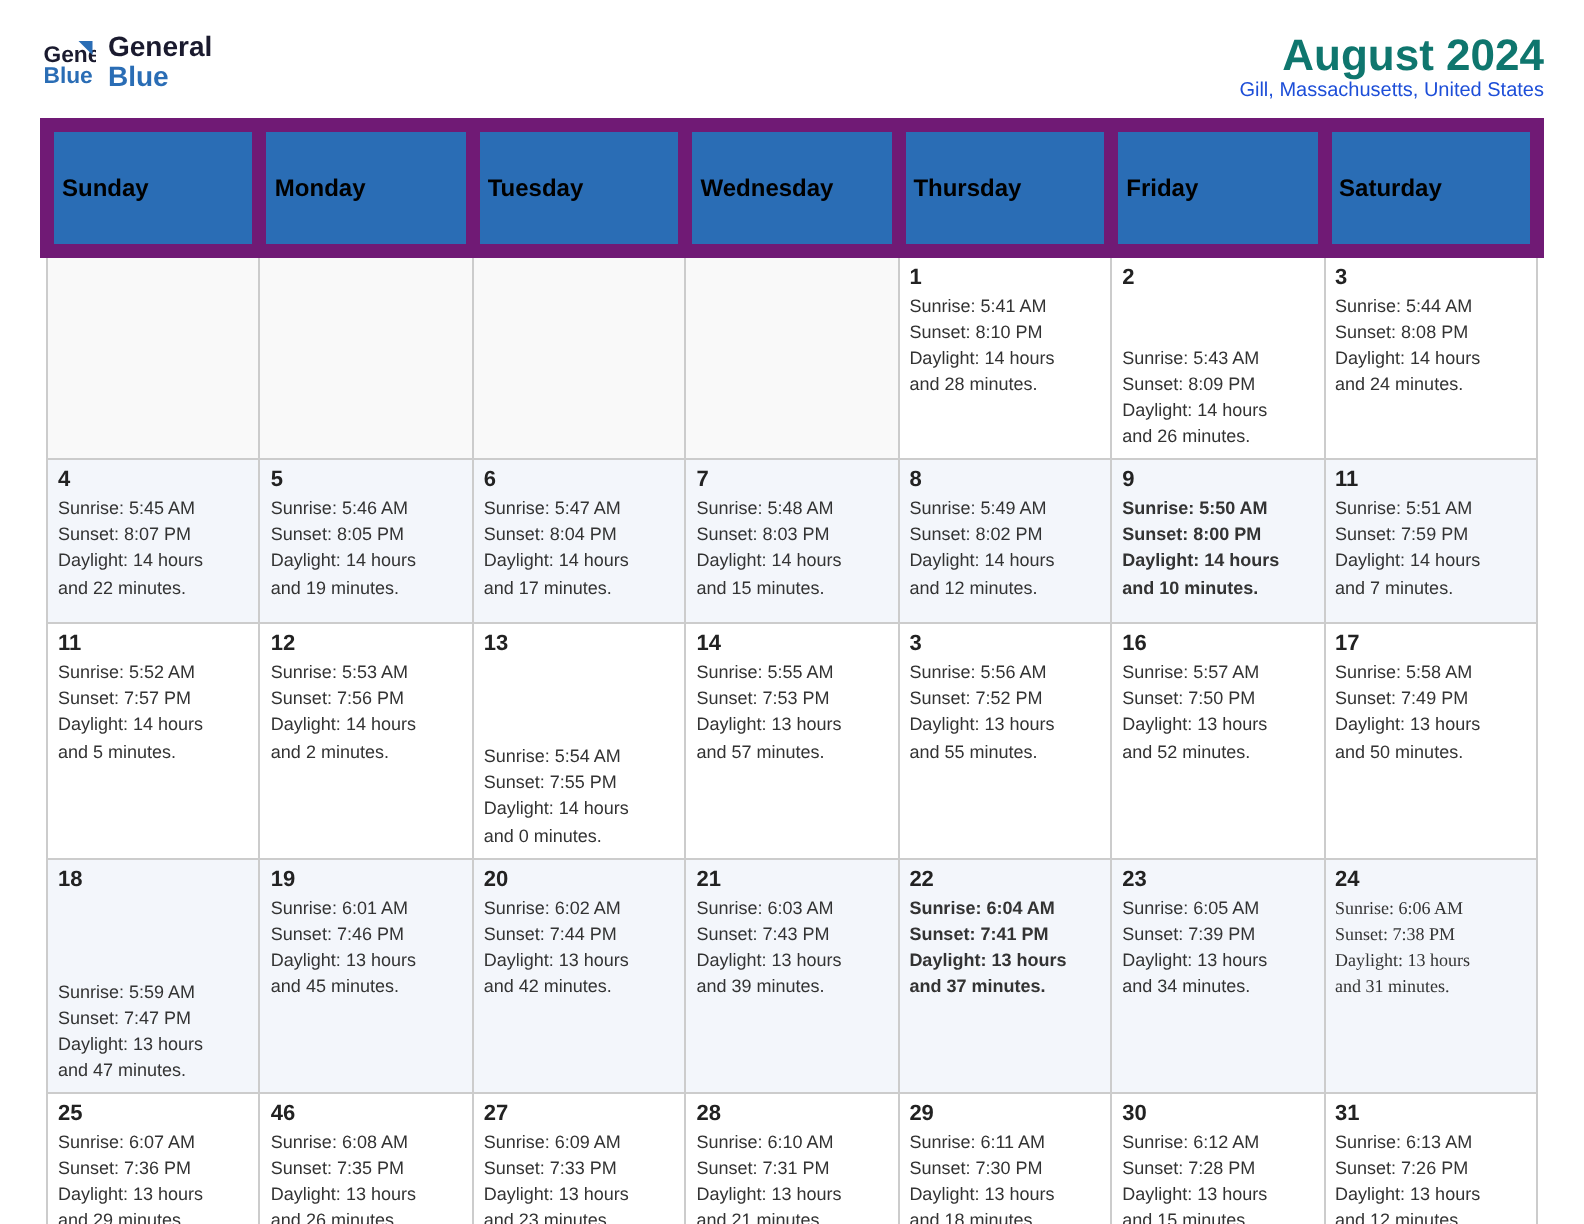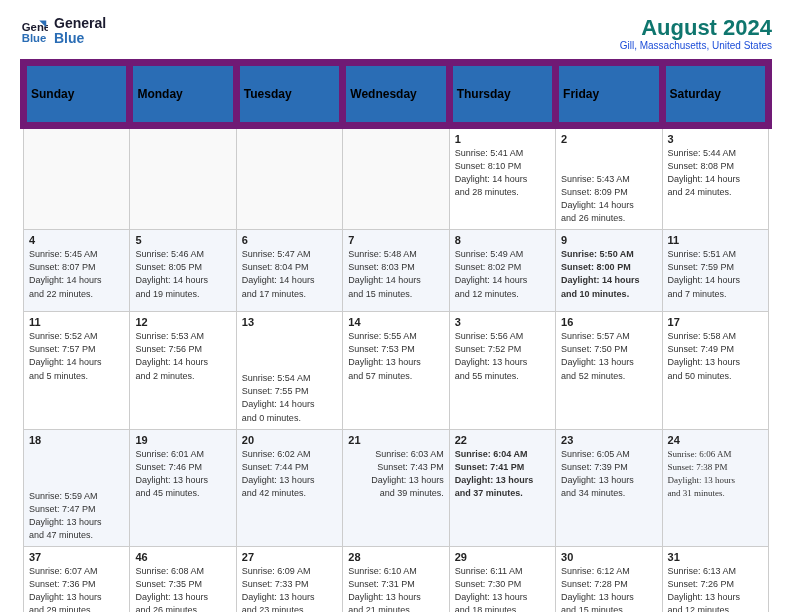--- a/index.html
+++ b/index.html
@@ -272,21 +272,21 @@
           </td>
           <td>
             <span class="day-num">20</span>
             <div class="day-info" style="white-space: pre-line;">Sunrise: 6:02 AM
 Sunset: 7:44 PM
 Daylight: 13 hours
 and 42 minutes.</div>
           </td>
           <td>
             <span class="day-num">21</span>
-            <div class="day-info" style="white-space: pre-line; text-align: right;">Sunrise: 6:03 AM
+            <div class="day-info" style="white-space: pre-line;">Sunrise: 6:03 AM
 Sunset: 7:43 PM
 Daylight: 13 hours
 and 39 minutes.</div>
           </td>
           <td>
             <span class="day-num">22</span>
             <div class="day-info" style="white-space: pre-line; font-weight: bold;">Sunrise: 6:04 AM
 Sunset: 7:41 PM
 Daylight: 13 hours
 and 37 minutes.</div>
@@ -301,21 +301,21 @@
           <td>
             <span class="day-num">24</span>
             <div class="day-info" style="white-space: pre-line; font-family: Liberation Serif, serif;">Sunrise: 6:06 AM
 Sunset: 7:38 PM
 Daylight: 13 hours
 and 31 minutes.</div>
           </td>
         </tr>
         <tr>
           <td>
-            <span class="day-num">37</span>
+            <span class="day-num">25</span>
             <div class="day-info" style="white-space: pre-line;">Sunrise: 6:07 AM
 Sunset: 7:36 PM
 Daylight: 13 hours
 and 29 minutes.</div>
           </td>
           <td>
             <span class="day-num">46</span>
             <div class="day-info" style="white-space: pre-line;">Sunrise: 6:08 AM
 Sunset: 7:35 PM
 Daylight: 13 hours

